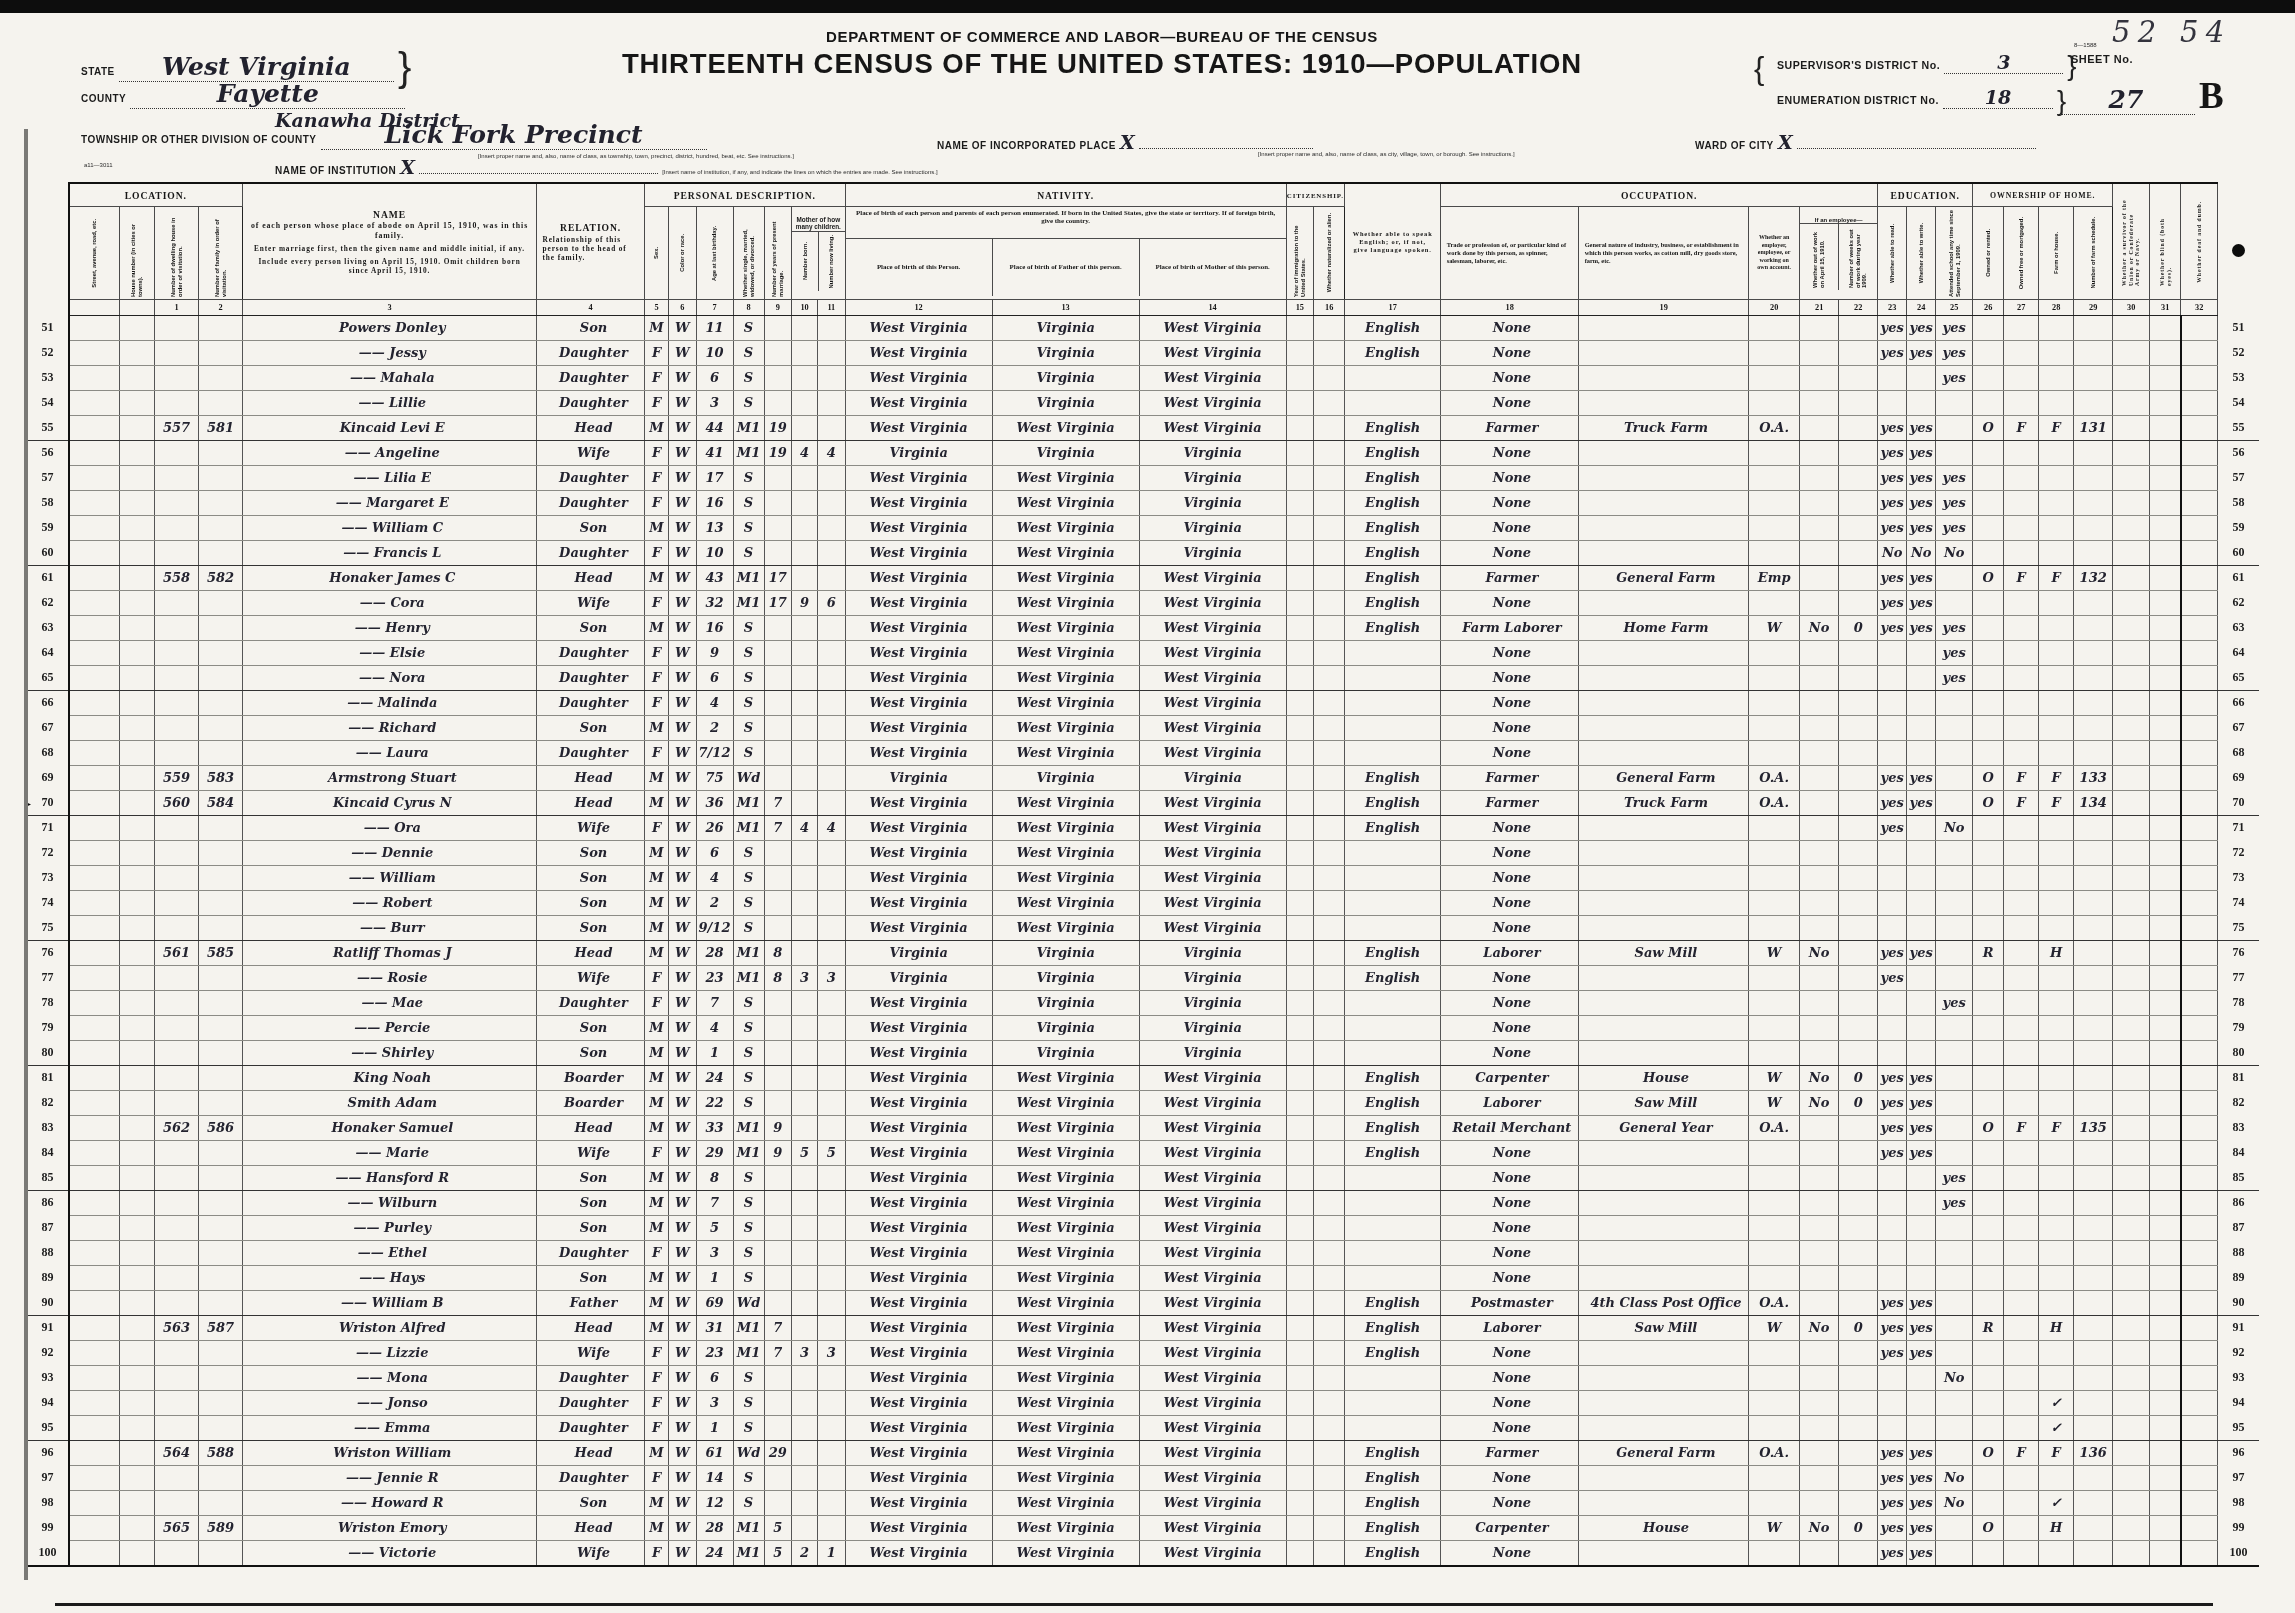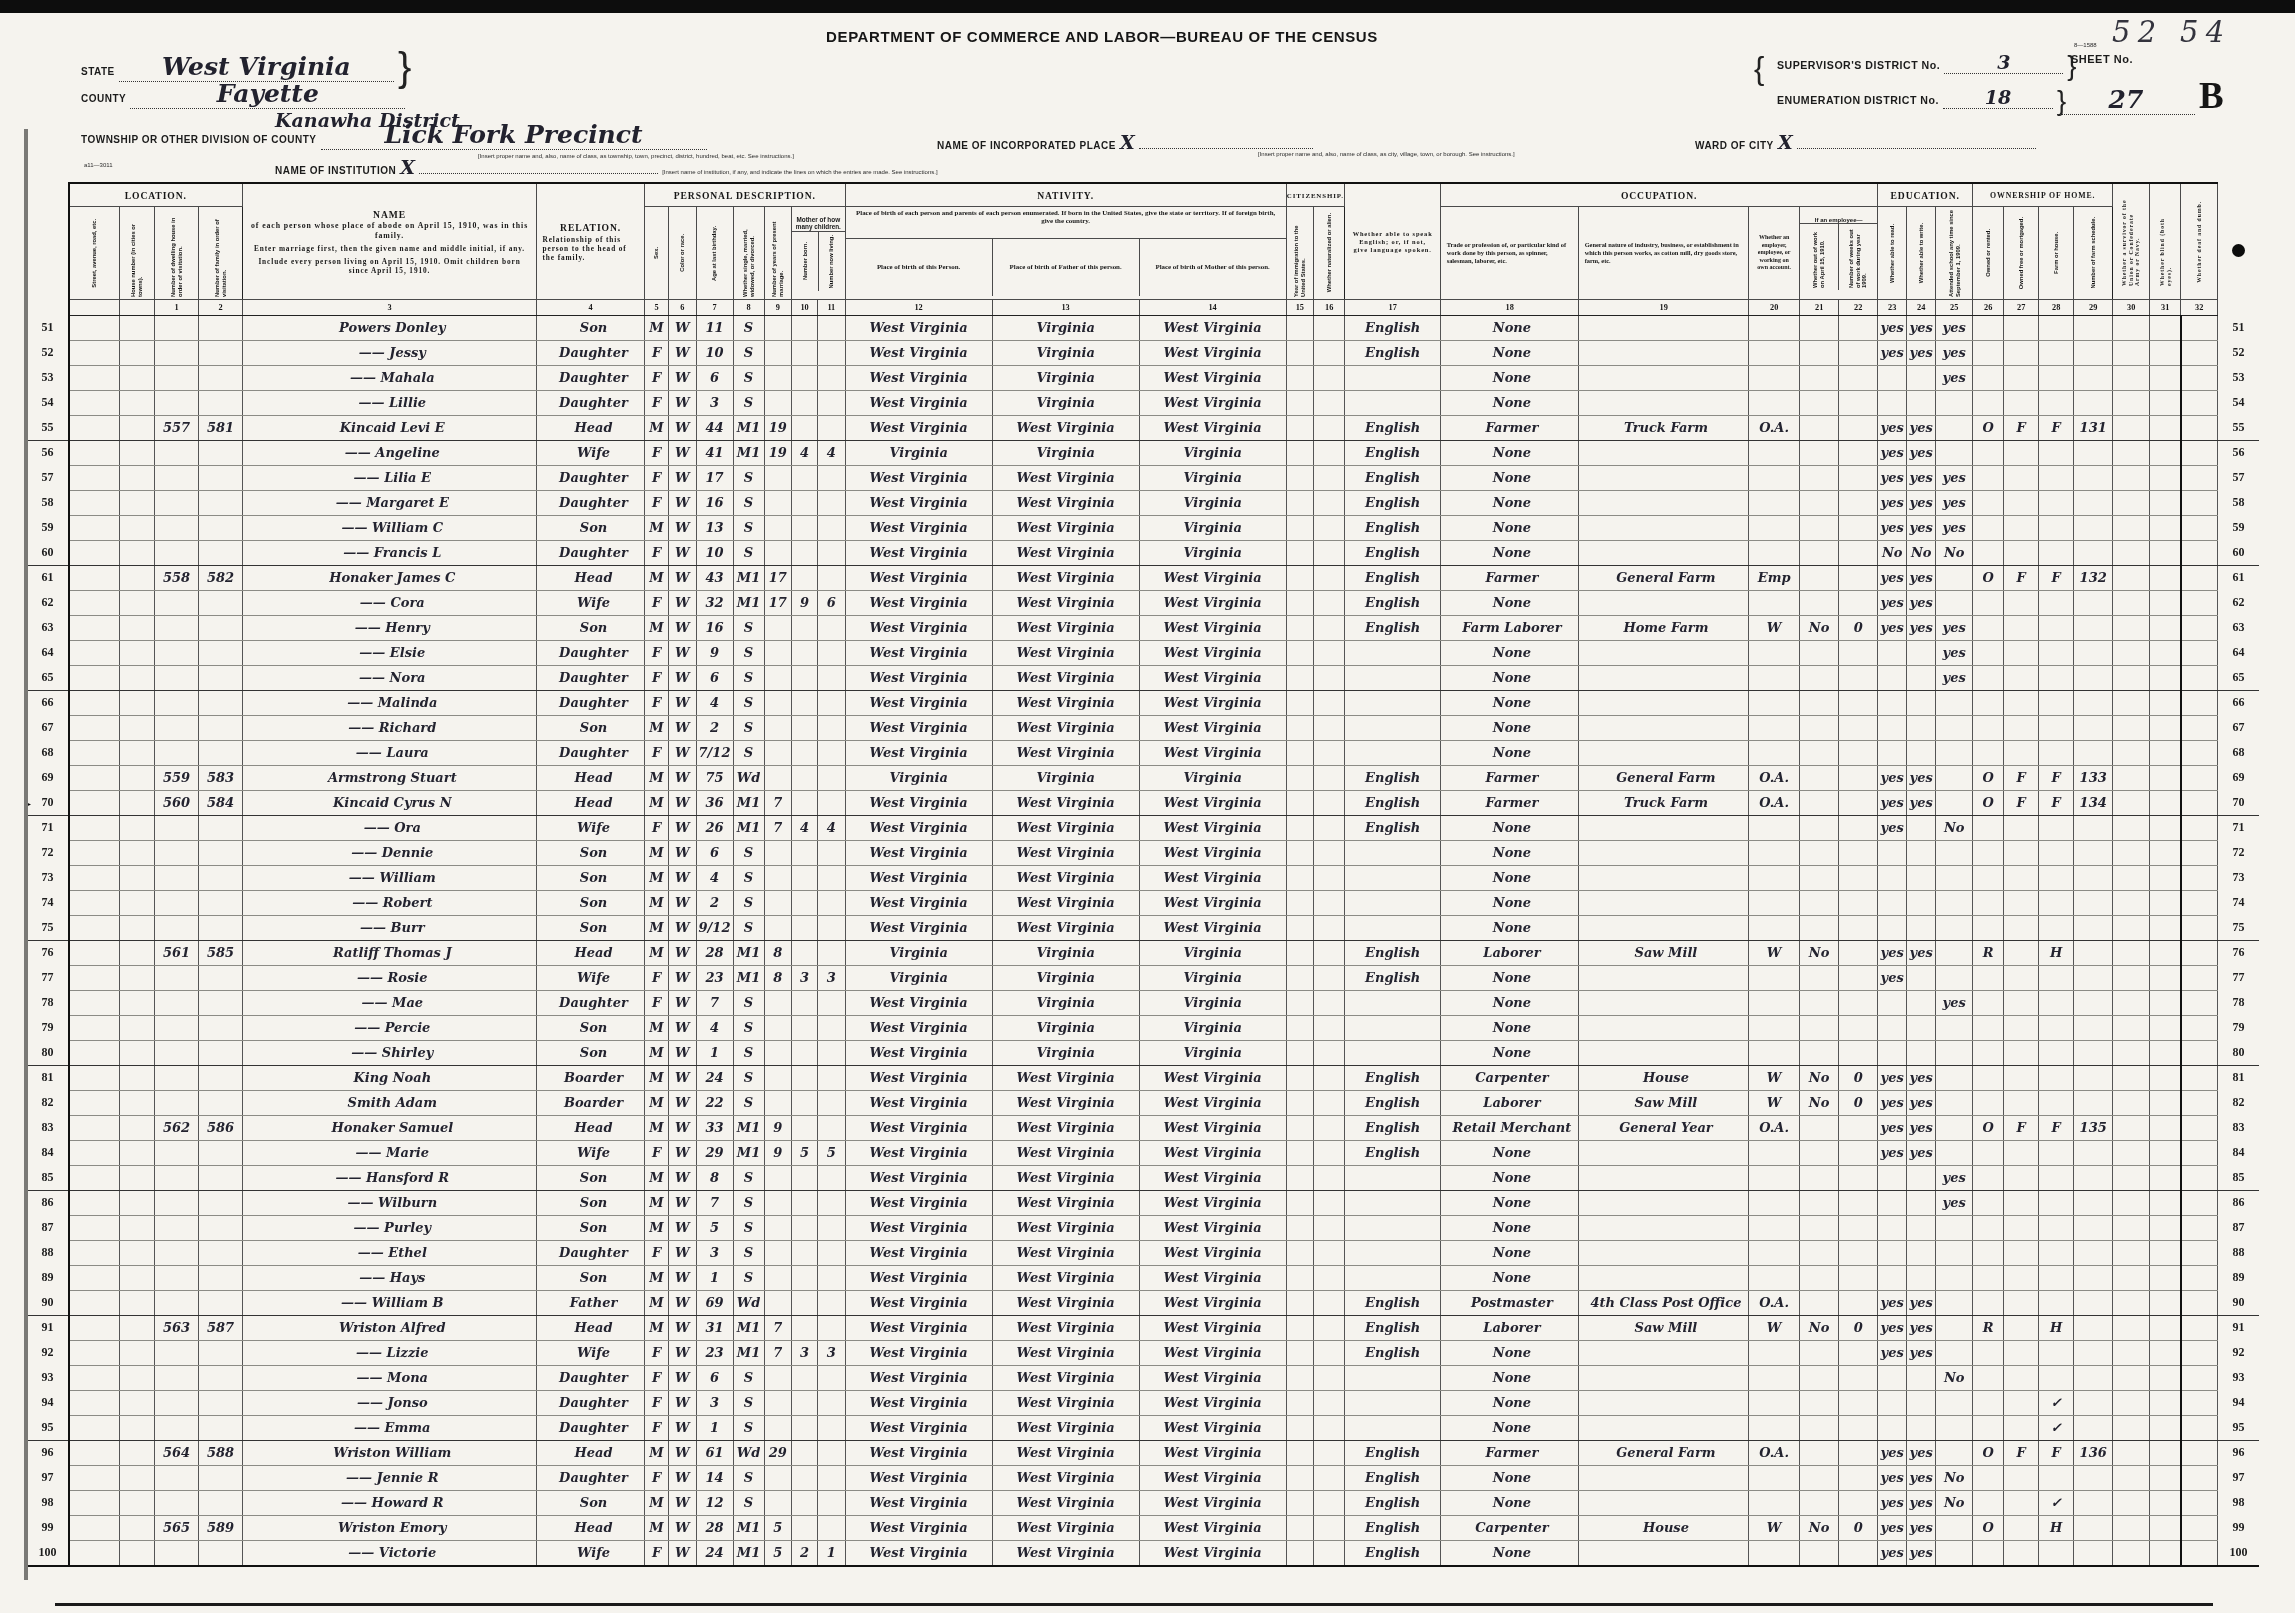--- a/index.html
+++ b/index.html
@@ -101,20 +101,21 @@
     <div class="line-row tiny" style="left:478px;top:140px">[Insert proper name and, also, name of class, as township, town, precinct, district, hundred, beat, etc.   See instructions.]</div>
     <div class="line-row tiny" style="left:84px;top:149px">a11—3011</div>
     <div class="line-row" style="left:275px;top:143px">
       <span class="lbl">NAME OF INSTITUTION</span>
       <span class="hw hw-md">X</span>
       <span class="blank" style="width:239px"></span>
       <span class="tiny">[Insert name of institution, if any, and indicate the lines on which the entries are made.   See instructions.]</span>
     </div>
 
     <div class="dept">DEPARTMENT OF COMMERCE AND LABOR—BUREAU OF THE CENSUS</div>
+    <div class="bigtitle">THIRTEENTH CENSUS OF THE UNITED STATES: 1910—POPULATION</div>
 
     <div class="line-row" style="left:937px;top:118px">
       <span class="lbl">NAME OF INCORPORATED PLACE</span>
       <span class="hw hw-md">X</span>
       <span class="blank" style="width:174px"></span>
     </div>
     <div class="line-row tiny" style="left:1258px;top:138px">[Insert proper name and, also, name of class, as city, village, town, or borough.   See instructions.]</div>
 
 
     <div class="line-row" style="left:1695px;top:118px">

